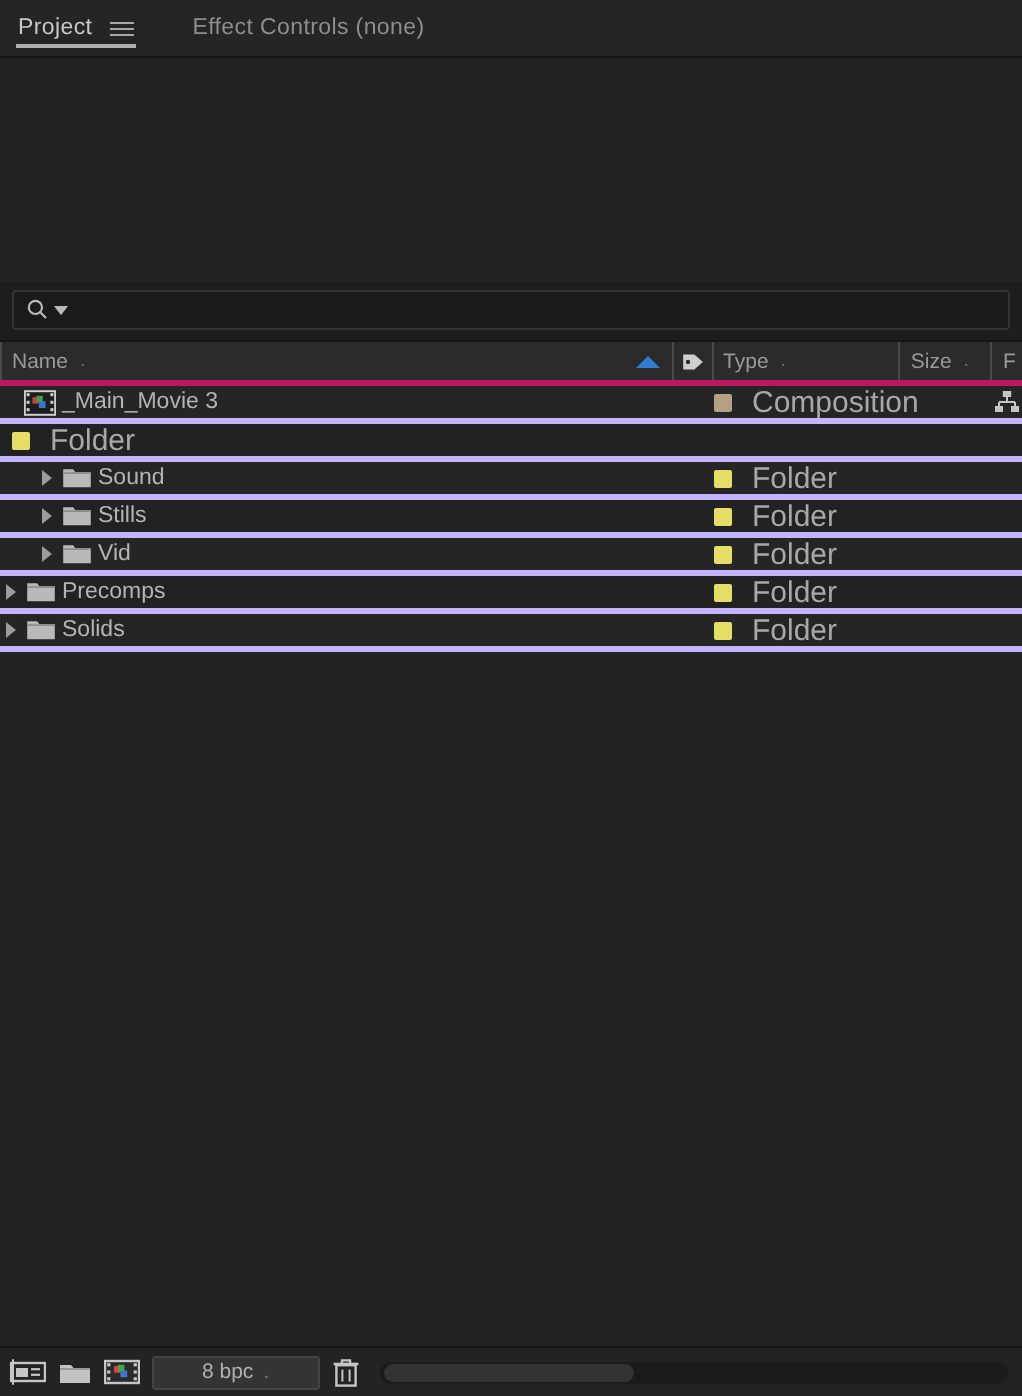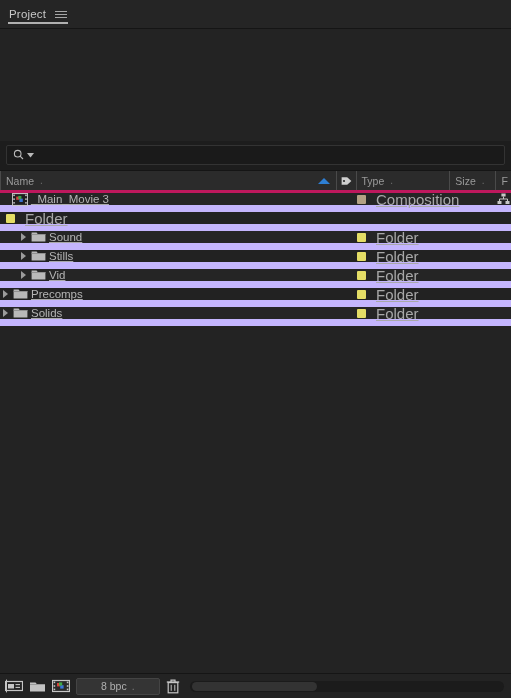--- a/index.html
+++ b/index.html
@@ -114,24 +114,23 @@
   
   .list {
     flex: 1 1 auto;
     background: #232323;
     overflow: hidden;
     position: relative;
   }
   .row {
     height: 19px;
     display: flex; align-items: center;
-    border-bottom: 7px solid #c4b5fd;
+    border-bottom: 3px solid #c4b5fd;
     box-sizing: border-box;
     background: #252525;
-    text-decoration: underline;
   }
   .row.alt { background: #222222; }
   .cell-name {
     width: 352px;
     display: flex; align-items: center;
     box-sizing: border-box;
     overflow: hidden;
     white-space: nowrap;
   }
   .twisty {
@@ -196,20 +195,23 @@
 <div class="panel">
 
   <div class="tabbar">
     <div class="tab active">
       <span class="tab-label">Project</span>
       <span class="hamburger">
           <i></i>
           <i></i>
           <i></i>
         </span>
+    </div>
+    <div class="tab inactive">
+      <span class="tab-label">Effect Controls (none)</span>
     </div>
   </div>
 
   <div class="preview"></div>
 
   <div class="searchwrap">
     <div class="search">
       <svg width="12" height="12" viewBox="0 0 12 12">
         <circle cx="4.7" cy="4.7" r="3.3" fill="none" stroke="#b9b9b9" stroke-width="1.1"></circle>
         <line x1="7.1" y1="7.1" x2="10" y2="10" stroke="#b9b9b9" stroke-width="1.1"></line>

